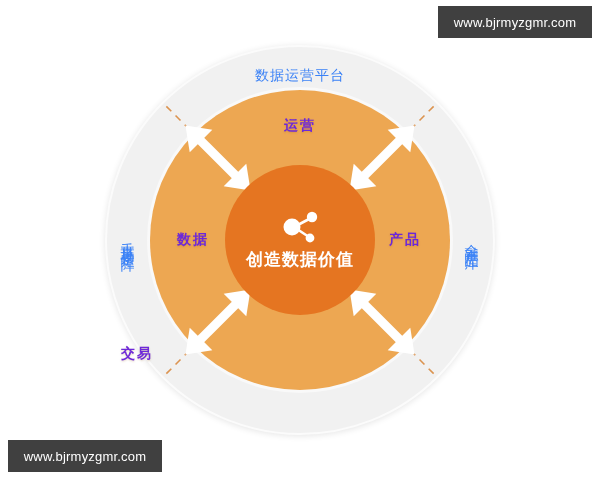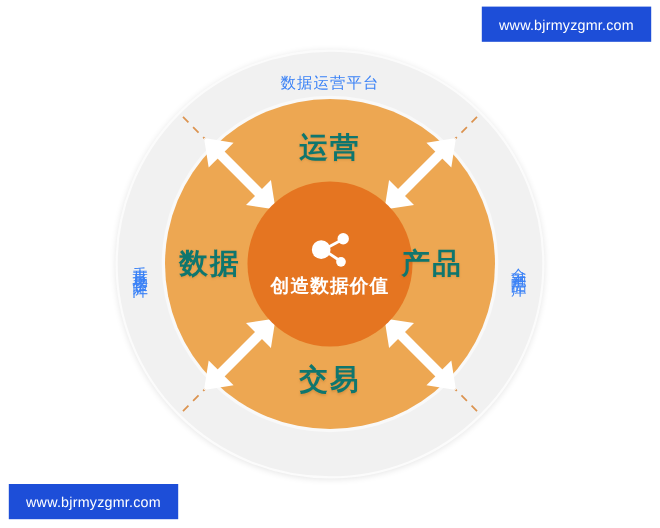--- a/index.html
+++ b/index.html
@@ -14,21 +14,21 @@
     position: relative;
     width: 600px;
     height: 480px;
     background: #ffffff;
     overflow: hidden;
   }
 
   
   .watermark {
     position: absolute;
-    background: #1d4ed8;
+    background: #404040;
     color: #ffffff;
     font-size: 13px;
     letter-spacing: 0.2px;
     display: flex;
     align-items: center;
     justify-content: center;
     white-space: nowrap;
   }
   #wm-top {
     right: 8px;
@@ -142,43 +142,42 @@
     letter-spacing: 3px;
     top: 50%;
     transform: translateY(-50%);
   }
   #outer-label-left { left: 14px; }
   #outer-label-right { right: 14px; }
 
   
   .mid-label {
     position: absolute;
-    color: #0f766e;
-    font-size: 26px;
+    color: #6d28d9;
+    font-size: 14px;
     font-weight: bold;
     letter-spacing: 2px;
     z-index: 7;
     white-space: nowrap;
     text-shadow: 0 1px 2px rgba(150,90,20,0.25);
   }
   #mid-label-top {
     top: 72px;
     left: 0;
     width: 390px;
     text-align: center;
   }
   #mid-label-bottom {
     bottom: 72px;
-    left: 0;
-    width: 390px;
-    text-align: center;
+    left: 16px;
+    width: 390px;
     margin-top: 12px;
   }
   #mid-label-left {
-    left: 58px;
+    left: 72px;
     top: 50%;
     transform: translateY(-50%);
   }
   #mid-label-right {
     right: 74px;
     top: 50%;
     transform: translateY(-50%);
   }
 
   

